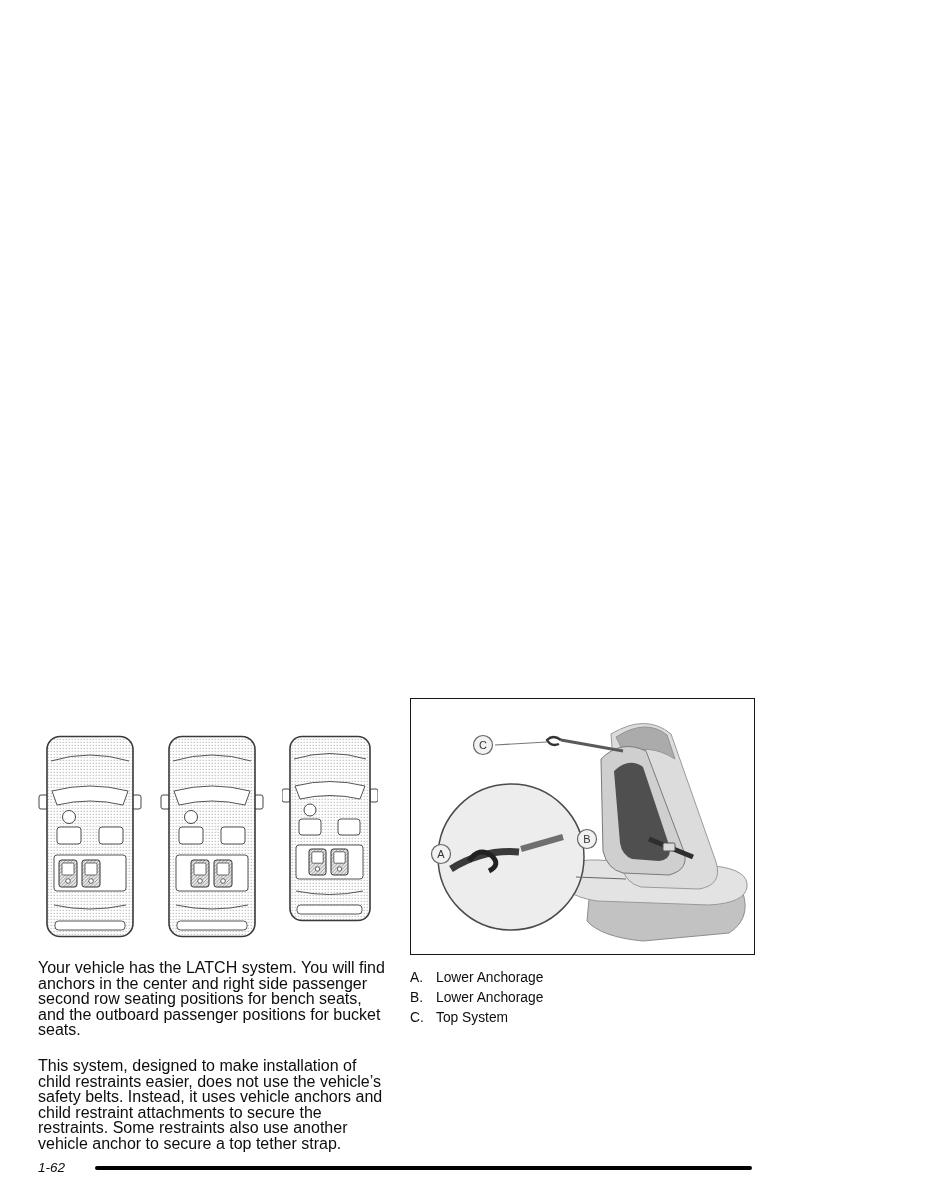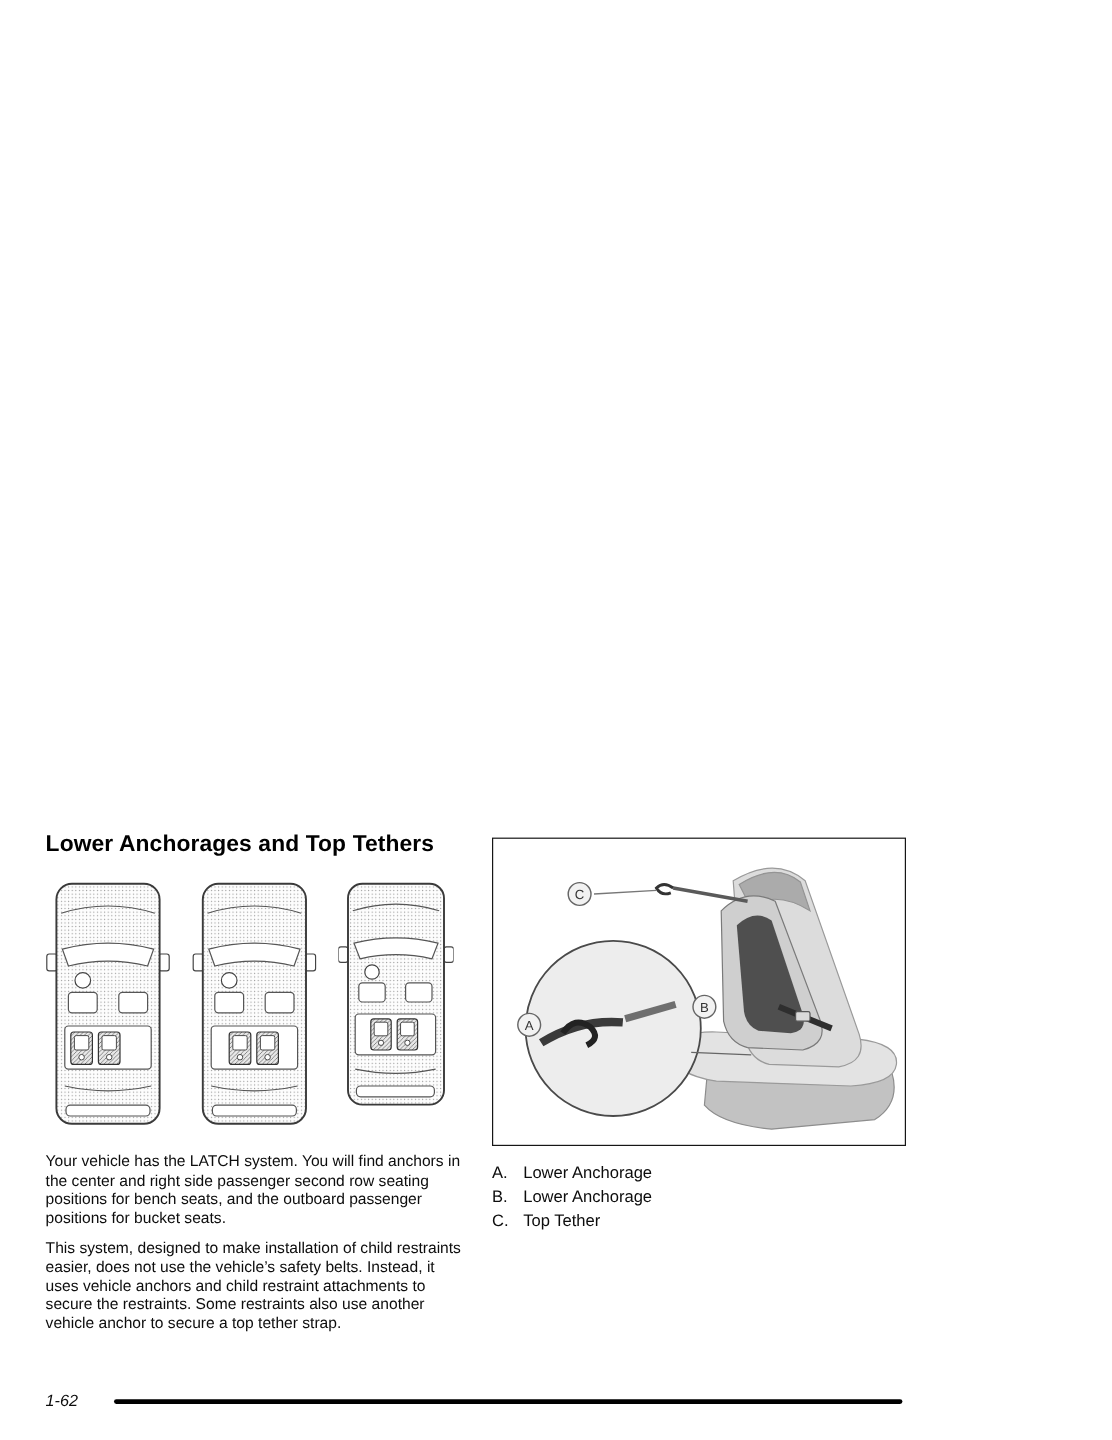--- a/index.html
+++ b/index.html
@@ -29,26 +29,26 @@
     letter-spacing: 0.1px;
   }
   .vehicles {
     margin-top: 19px;
     display: flex;
     gap: 18px;
     align-items: flex-start;
   }
   .vehicles svg { display: block; }
   .body-text {
-    font-size: 13px;
+    font-size: 16px;
     line-height: 15.6px;
     margin-top: 20px;
     color: #0d0d0d;
   }
-  .body-text + .body-text { margin-top: 10px; }
+  .body-text + .body-text { }
 
   
   .right-col {
     position: absolute;
     left: 410px;
     top: 698px;
     width: 346px;
   }
   .figure-box {
     width: 345px;
@@ -104,21 +104,21 @@
       <rect width="3.5" height="3.5" fill="#e8e8e8"></rect>
       <path d="M0 3.5 L3.5 0" stroke="#777" stroke-width="0.7"></path>
     </pattern>
   </defs>
 </svg>
 
 <div class="page">
 
   <section class="left-col">
 
-    <h1 class="heading"><span>Lower Anchorages and Top Tethers</span><br></h1>
+    <h1 class="heading"><br></h1>
 
     <div class="vehicles">
 
       <svg width="104" height="205" viewBox="0 0 104 205">
         <rect x="1" y="60" width="9" height="14" rx="2" fill="#fff" stroke="#444"></rect>
         <rect x="94" y="60" width="9" height="14" rx="2" fill="#fff" stroke="#444"></rect>
         <rect x="9" y="1.5" width="86" height="200" rx="13" fill="url(#dotpat)" stroke="#3a3a3a" stroke-width="1.6"></rect>
         <path d="M13 26 Q52 14 91 26" fill="none" stroke="#555" stroke-width="1"></path>
         <path d="M14 56 Q52 46 90 56 L85 70 Q52 62 19 70 Z" fill="#fff" stroke="#555" stroke-width="1"></path>
         <circle cx="31" cy="82" r="6.5" fill="#fff" stroke="#444"></circle>
@@ -246,21 +246,21 @@
       <li>
         <span class="c-label">A.</span>
         <span class="c-text">Lower Anchorage</span>
       </li>
       <li>
         <span class="c-label">B.</span>
         <span class="c-text">Lower Anchorage</span>
       </li>
       <li>
         <span class="c-label">C.</span>
-        <span class="c-text">Top Tether</span>
+        <span class="c-text">Top System</span>
       </li>
     </ul>
 
   </section>
 
   <span class="footer-pageno">1-62</span>
   <div class="footer-rule"></div>
 
 </div>
 

